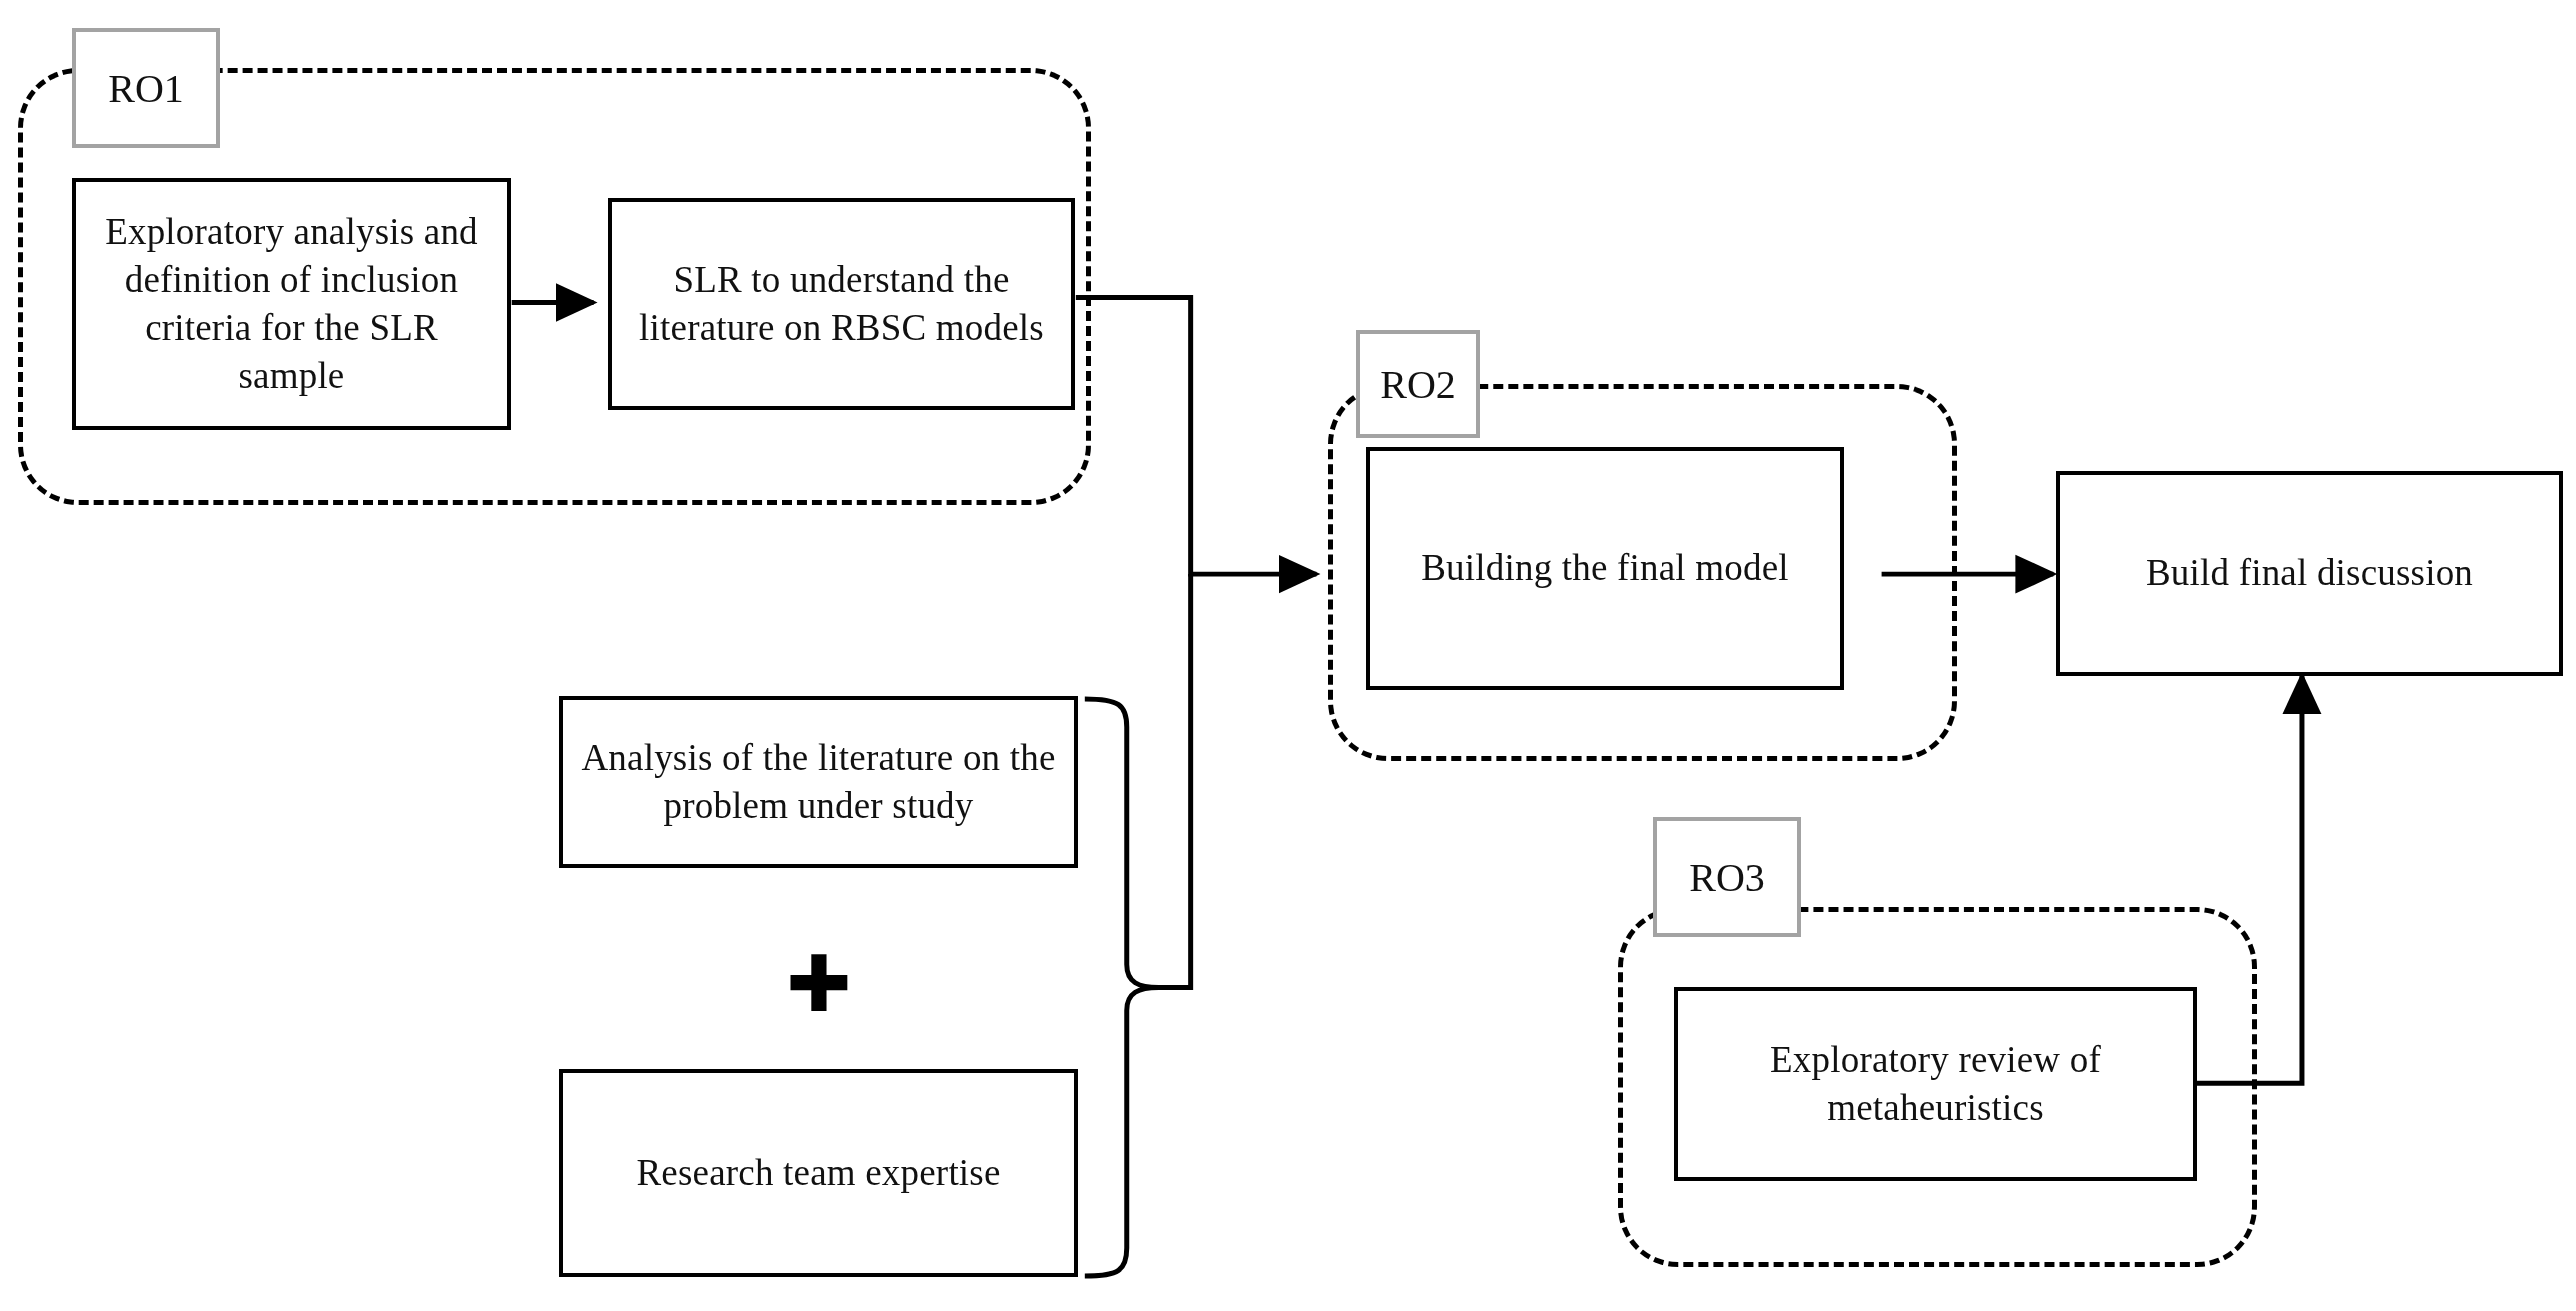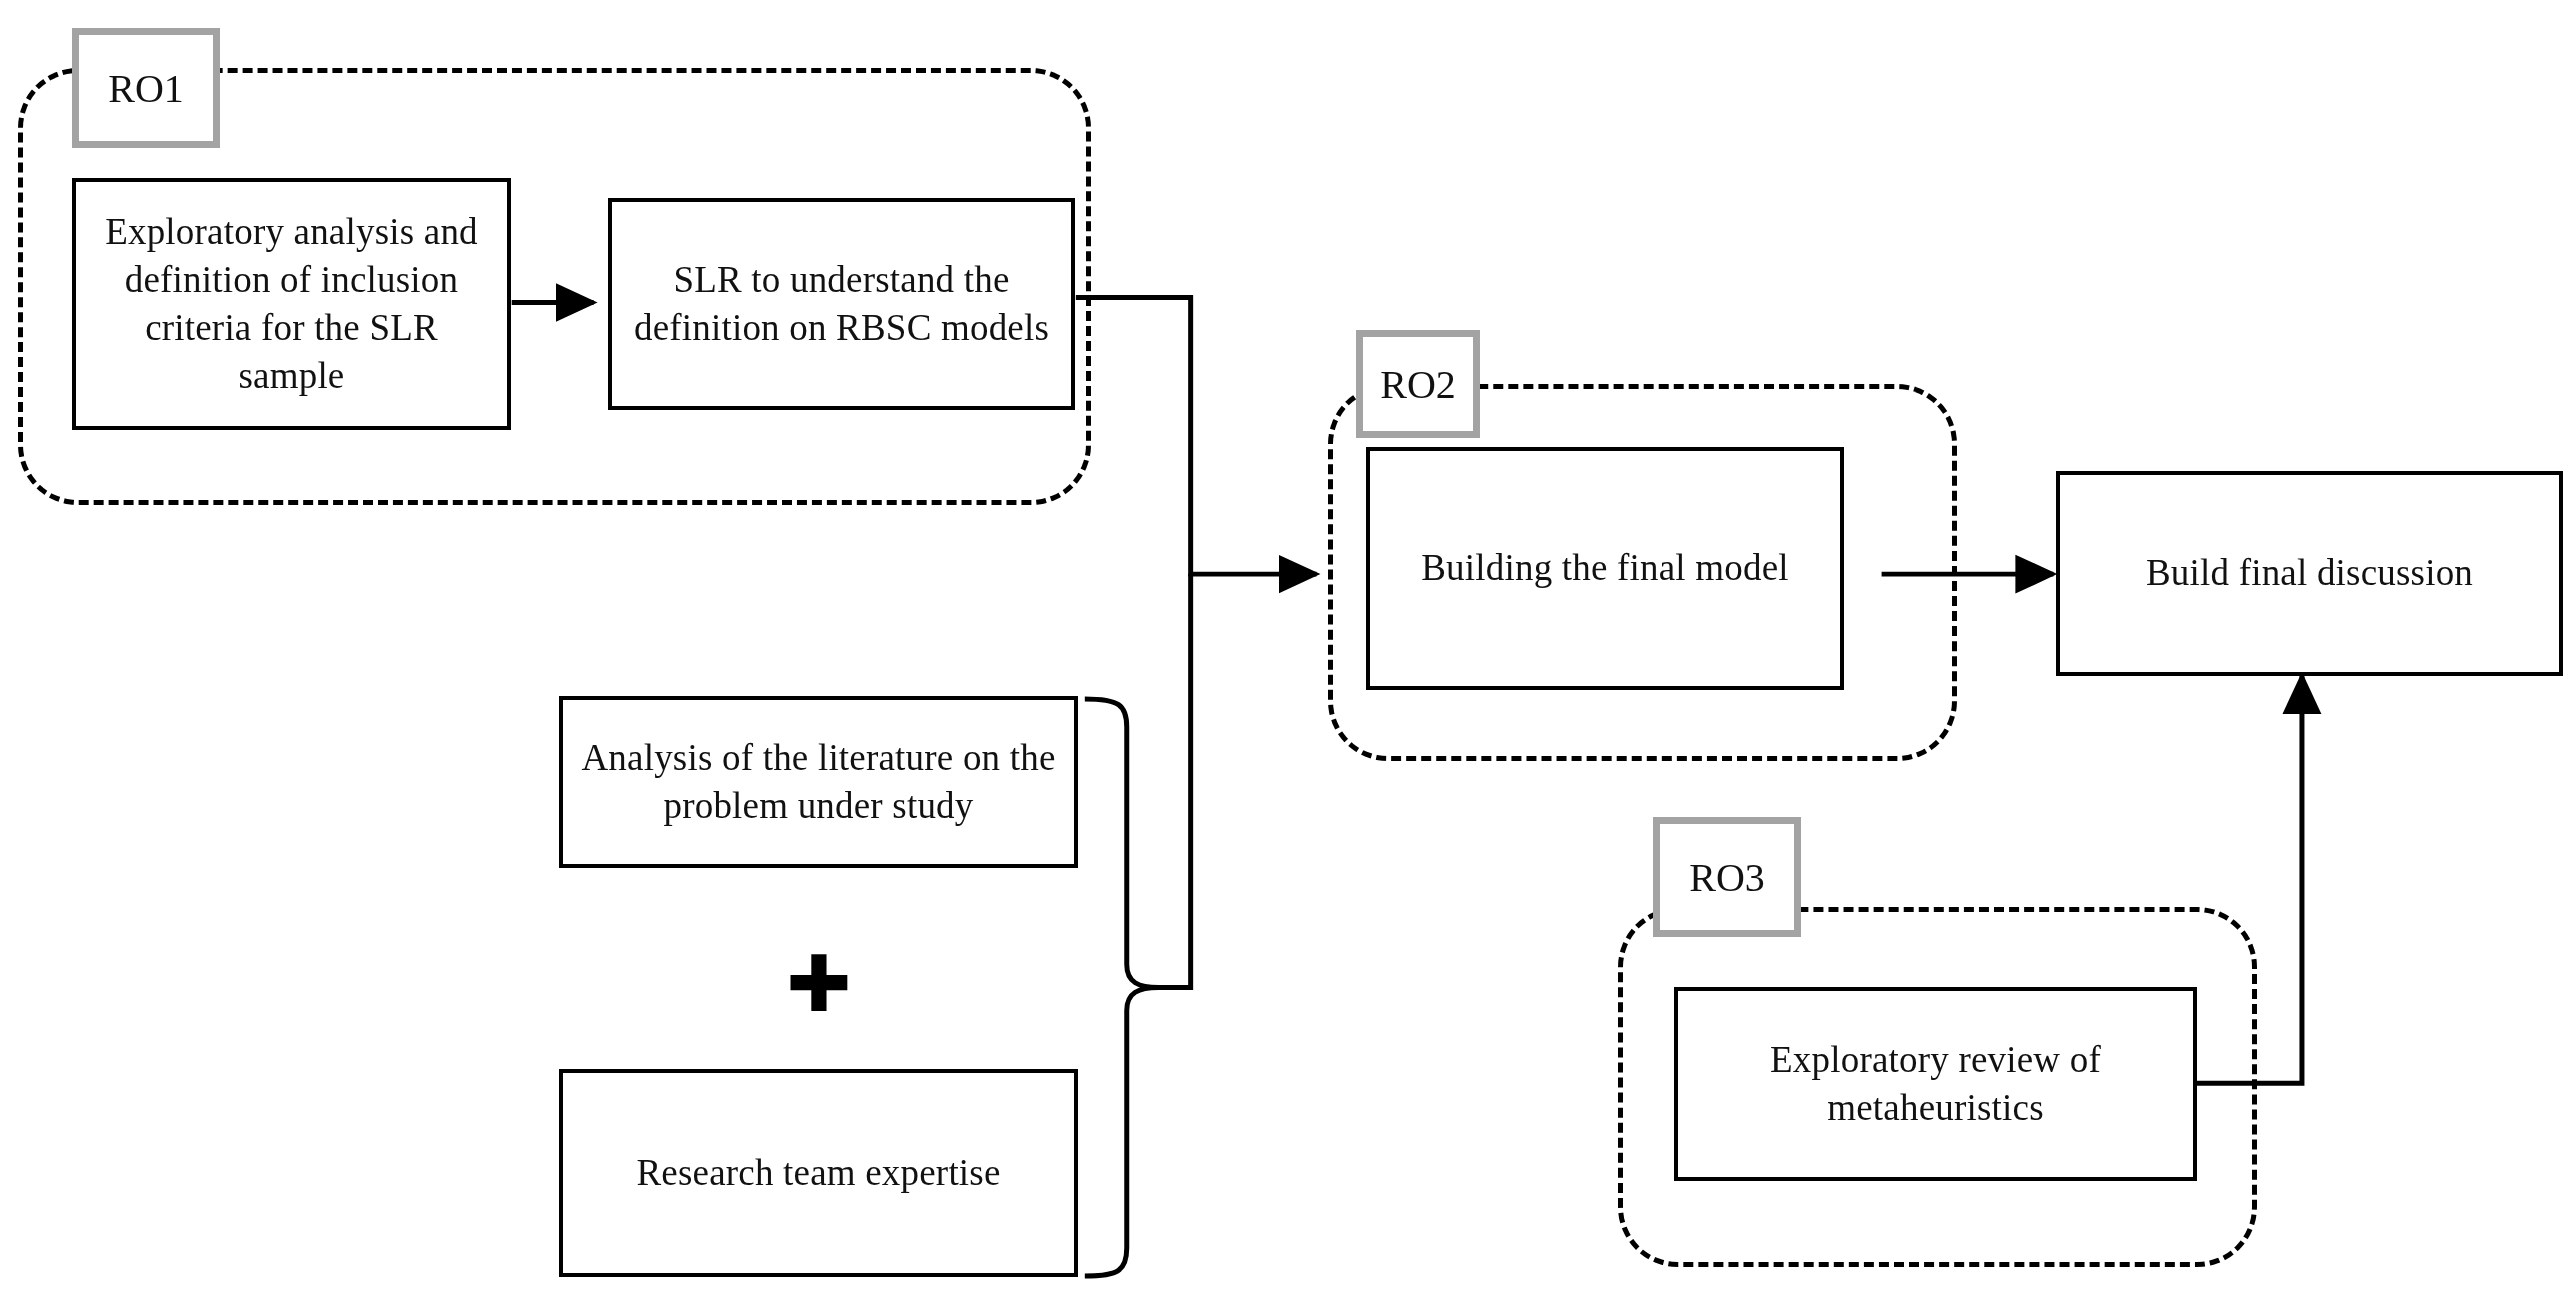--- a/index.html
+++ b/index.html
@@ -19,21 +19,21 @@
   }
   .node .txt{
     display:block;
     line-height:1.30;
     padding:0 14px;
     font-size:37px;
     letter-spacing:0.2px;
   }
   .ro-label{
     position:absolute;
-    border:7px solid #a3a3a3;
+    border:4px solid #a3a3a3;
     background:#fff;
     display:flex;align-items:center;justify-content:center;
     box-sizing:border-box;
     z-index:6;
     font-size:40px;
     color:#111;
   }
   .group{
     position:absolute;
     border:5px dashed #000;
@@ -93,21 +93,21 @@
 
   <div class="ro-label" style="left:72px;top:28px;width:148px;height:120px;">
     <span>RO1</span>
   </div>
 
   <div class="node" style="left:72px;top:178px;width:439px;height:252px;">
     <span class="txt">Exploratory analysis and definition of inclusion criteria for the SLR sample</span>
   </div>
 
   <div class="node" style="left:608px;top:198px;width:467px;height:212px;">
-    <span class="txt">SLR to understand the definition on RBSC models</span>
+    <span class="txt">SLR to understand the literature on RBSC models</span>
   </div>
 
   <div class="node" style="left:559px;top:696px;width:519px;height:172px;">
     <span class="txt">Analysis of the literature on the problem under study</span>
   </div>
 
   <div class="plus" style="left:759px;top:924px;width:120px;height:120px;">
     <span>✚</span>
   </div>
 

